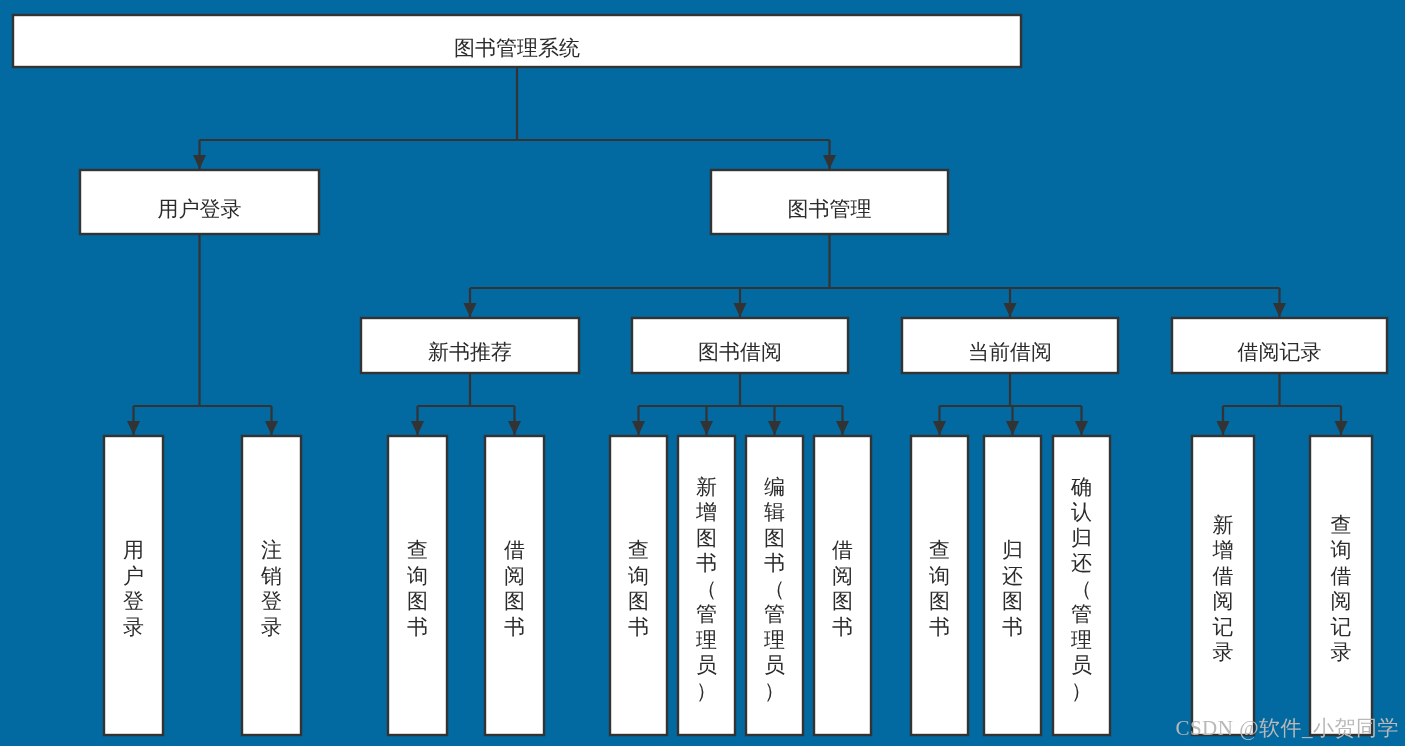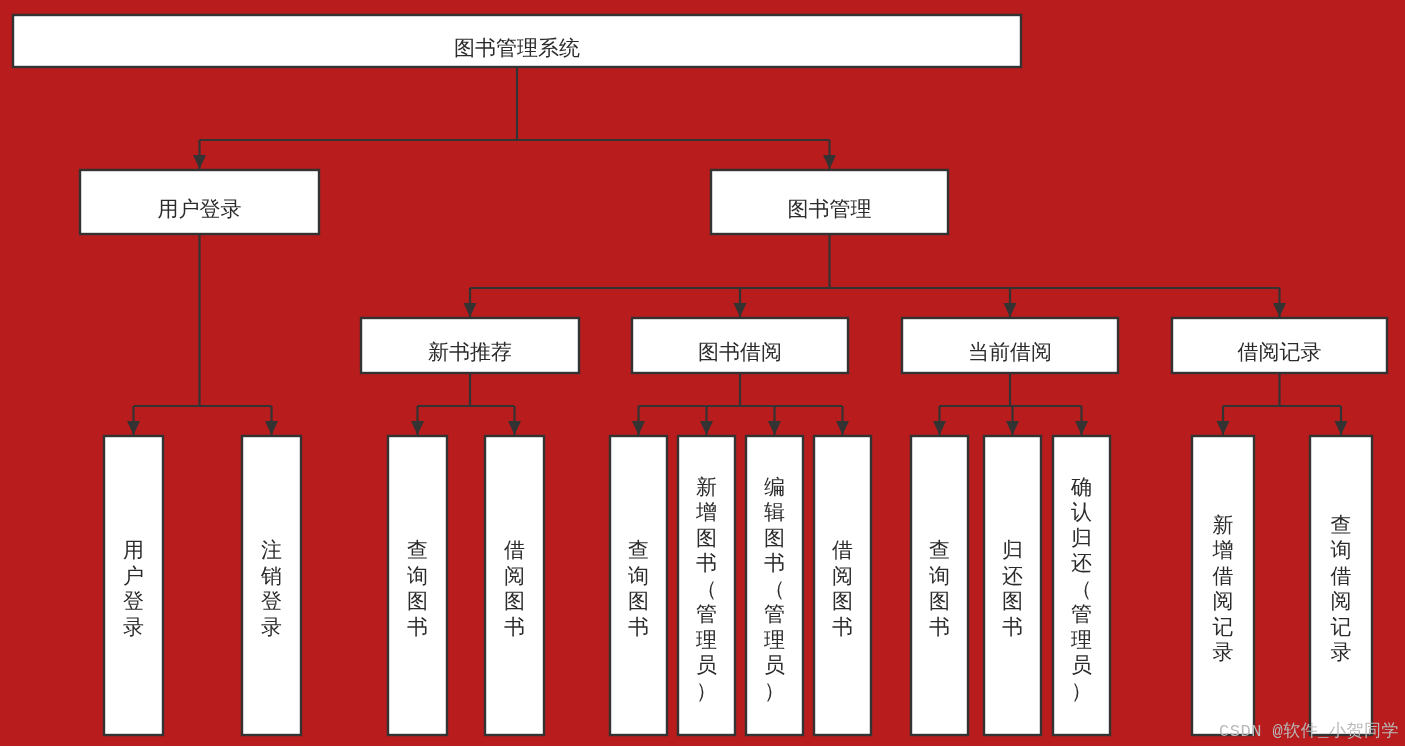--- a/index.html
+++ b/index.html
@@ -1,37 +1,37 @@
 <!DOCTYPE html>
 <html><head>
 <meta charset="utf-8">
 <style>
   html,body{margin:0;padding:0;background:#ffffff;}
   body{
     font-family:"DejaVu Sans","Liberation Sans",sans-serif;
     width:1405px;height:747px;overflow:hidden;
   }
-  #stage{position:relative;width:1405px;height:746px;background:#b91c1c;}
+  #stage{position:relative;width:1405px;height:746px;background:#0369a1;}
   svg.chart{position:absolute;left:0;top:0;width:1405px;height:747px;display:block;}
   .node-rect{fill:#ffffff;stroke:#333333;stroke-width:2.4;}
   .link{stroke:#333333;stroke-width:2.2;fill:none;}
   .arrowhead{fill:#333333;stroke:none;}
   .node-label{
     fill:#2b2b2b;
     font-family:"DejaVu Sans","Liberation Sans",sans-serif;
     font-size:21px;
     text-anchor:middle;
     dominant-baseline:middle;
   }
   .watermark{
     position:absolute;
     right:6px;bottom:4px;
     color:#b9b9b9;
-    font-size:17px;
-    font-family:Liberation Mono, monospace;
+    font-size:21px;
+    font-family:Liberation Serif, serif;
     white-space:nowrap;
     letter-spacing:0.5px;
   }
 </style>
 </head>
 <body>
 
 <div id="stage">
   <svg class="chart" id="chart-svg" viewBox="0 0 1405 747" xmlns="http://www.w3.org/2000/svg">
     <g id="edges-layer">

